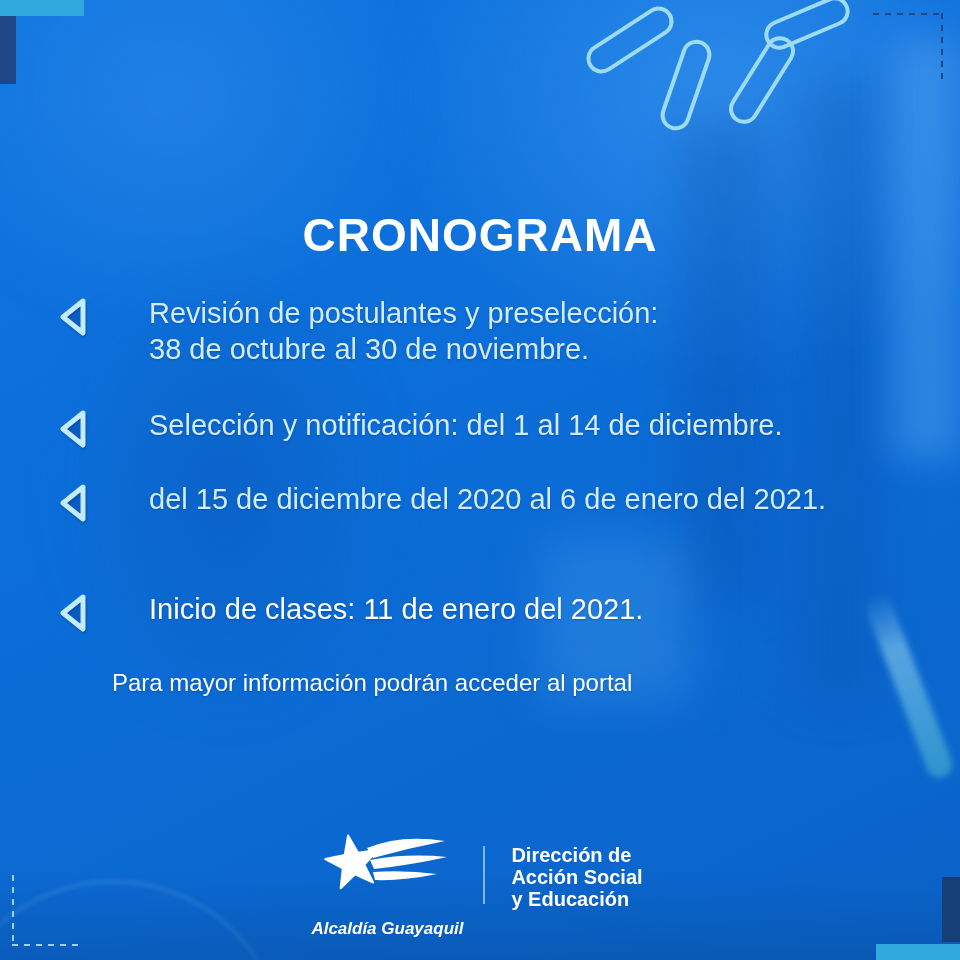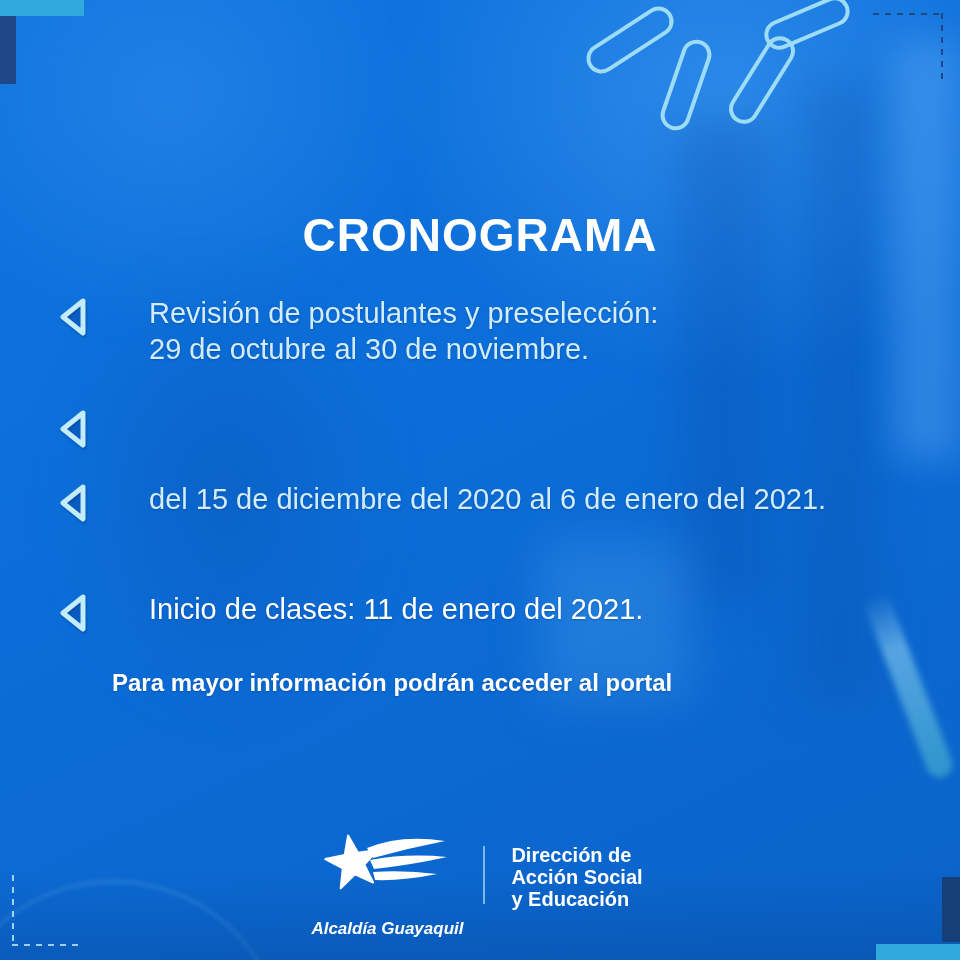--- a/index.html
+++ b/index.html
@@ -54,21 +54,21 @@
   .item{position:absolute;left:57px;display:flex;align-items:flex-start;gap:37px;}
   .item .tri{width:32px;height:40px;flex:0 0 32px;margin-top:2px;
     filter:drop-shadow(1px 2px 1px rgba(0,40,100,.35));}
   .item .txt{margin-left:23px;font-size:29px;line-height:36px;color:#d2ecf9;
     text-shadow:0 1px 2px rgba(0,45,110,.35);}
   .item.bold .txt{color:#ffffff;font-weight:normal;}
   .item1{top:295px;} .item2{top:407px;} .item3{top:481px;} .item4{top:591px;}
   
   .info{position:absolute;left:112px;top:668px;color:#ffffff;
     text-shadow:0 1px 2px rgba(0,45,110,.35);}
-  .info .line1{font-size:24px;font-weight:bold;line-height:30px;}
+  .info .line1{font-size:24px;font-weight:normal;line-height:30px;}
   .info .url{font-size:29px;font-weight:bold;line-height:38px;}
   
   .footer{position:absolute;left:0;right:0;top:832px;display:flex;
     justify-content:center;align-items:flex-start;gap:26px;}
   .logo-block{display:flex;flex-direction:column;align-items:center;width:140px;}
   .logo-caption{margin-top:19px;color:#ffffff;font-size:17px;font-weight:bold;font-style:italic;white-space:nowrap;}
   .dept-sep{width:2px;height:58px;margin-top:14px;background:rgba(160,215,245,.75);}
   .dept{margin-top:12px;color:#ffffff;font-size:20px;font-weight:bold;line-height:22px;}
 </style>
 </head>
@@ -111,30 +111,33 @@
   <div class="title">CRONOGRAMA</div>
 
   <div class="item item1">
     <span class="tri">
       <svg width="32" height="40" viewBox="0 0 32 40" fill="rgba(8,50,140,.22)">
         <polygon points="26,4 6,20 26,36" stroke="#c3ecfa" stroke-width="5" stroke-linejoin="round"></polygon>
       </svg>
     </span>
     <div class="txt">
       <div>Revisión de postulantes y preselección:</div>
-      <div>29 de octubre al 30 de noviembre.</div>
+      <div>38 de octubre al 30 de noviembre.</div>
     </div>
   </div>
 
   <div class="item item2">
     <span class="tri">
       <svg width="32" height="40" viewBox="0 0 32 40" fill="rgba(8,50,140,.22)">
         <polygon points="26,4 6,20 26,36" stroke="#c3ecfa" stroke-width="5" stroke-linejoin="round"></polygon>
       </svg>
     </span>
+    <div class="txt">
+      <div>Selección y notificación: del 1 al 14 de diciembre.</div>
+    </div>
   </div>
 
   <div class="item item3">
     <span class="tri">
       <svg width="32" height="40" viewBox="0 0 32 40" fill="rgba(8,50,140,.22)">
         <polygon points="26,4 6,20 26,36" stroke="#c3ecfa" stroke-width="5" stroke-linejoin="round"></polygon>
       </svg>
     </span>
     <div class="txt">
       <div>del 15 de diciembre del 2020 al 6 de enero del 2021.</div>

